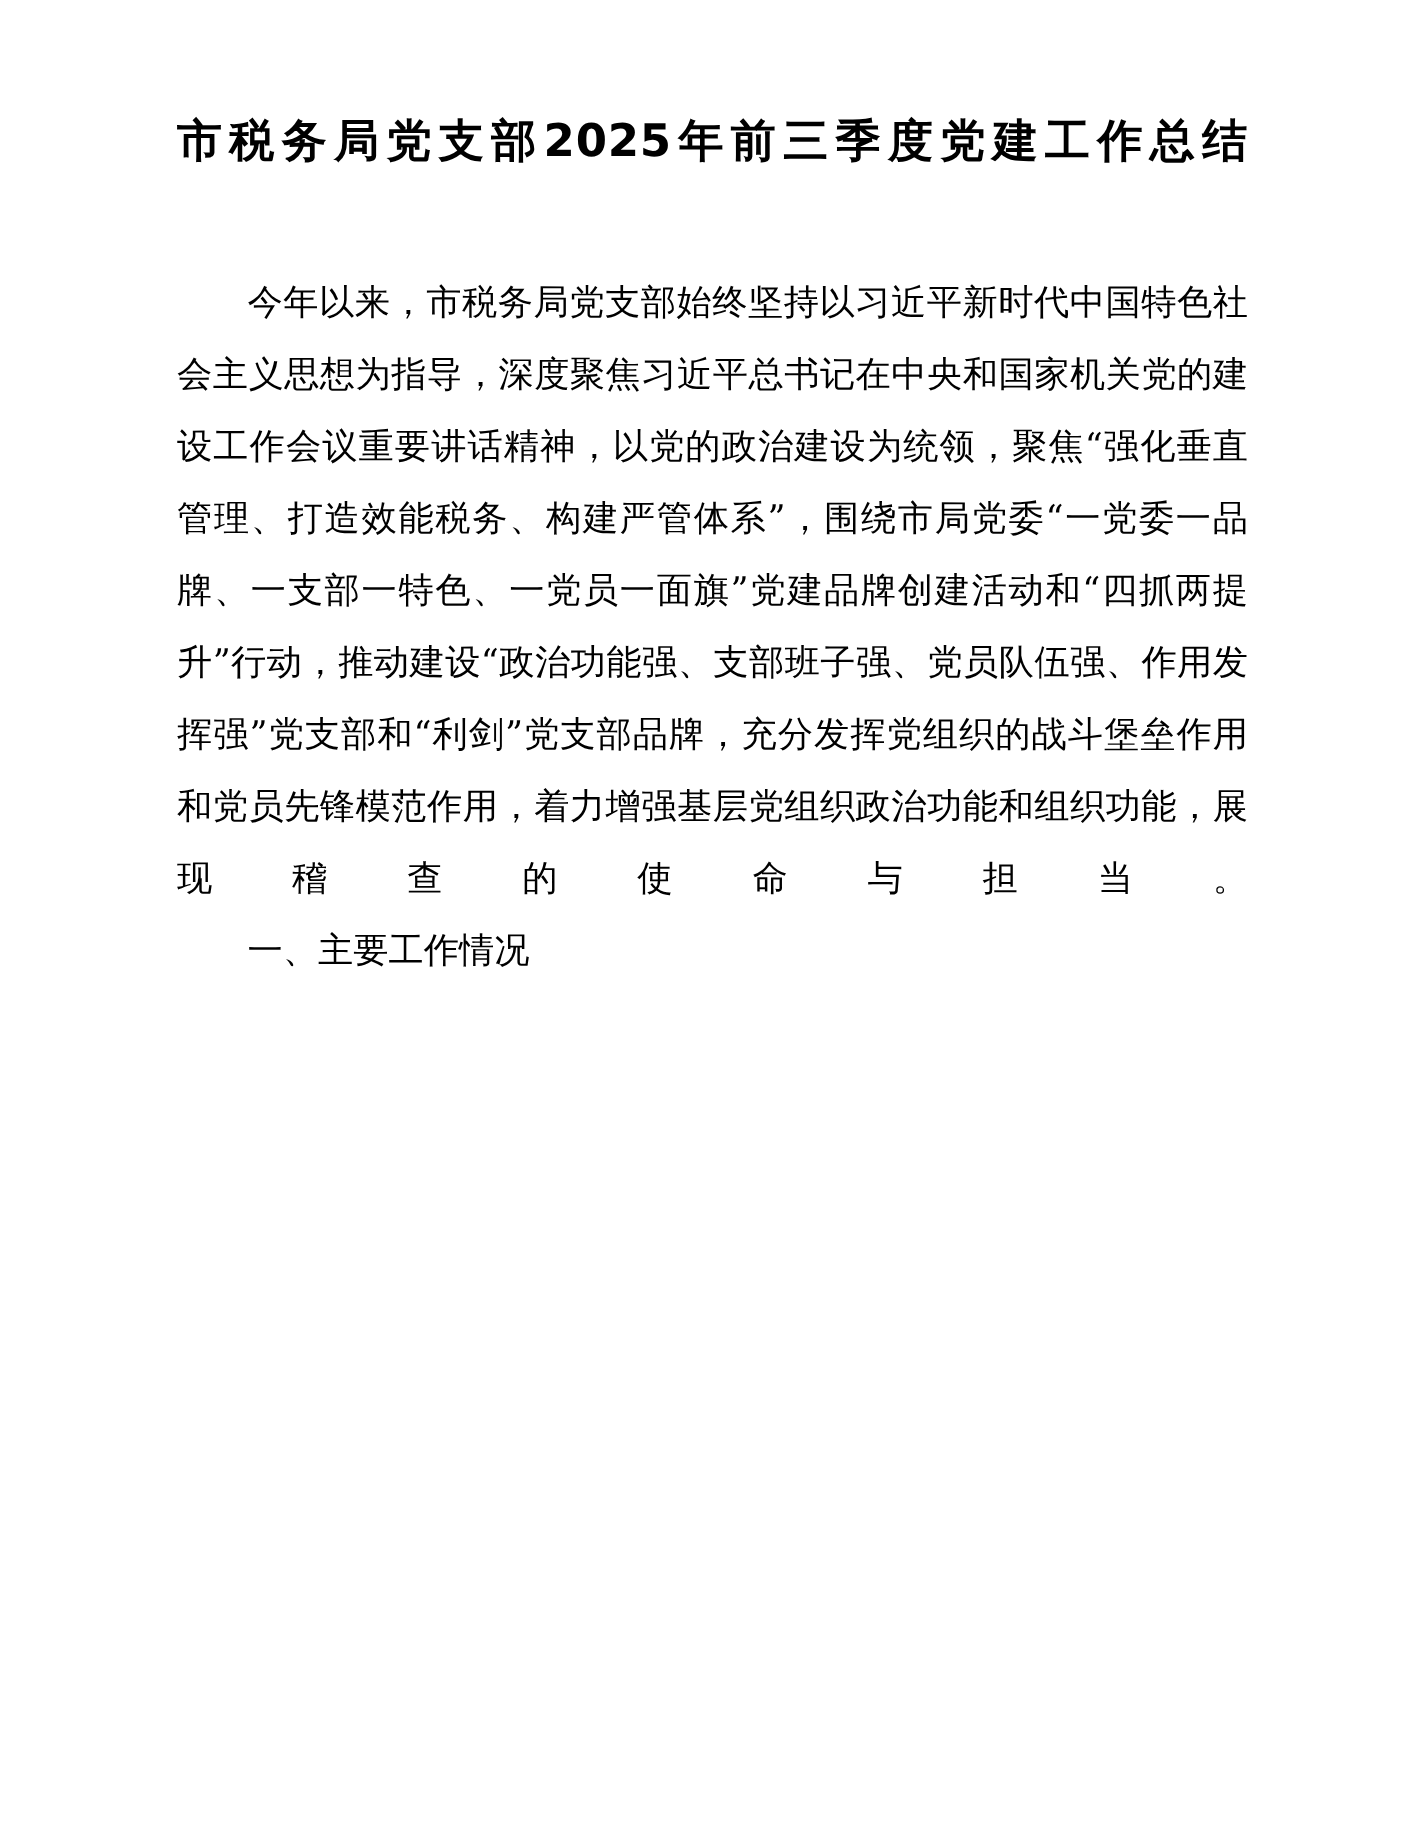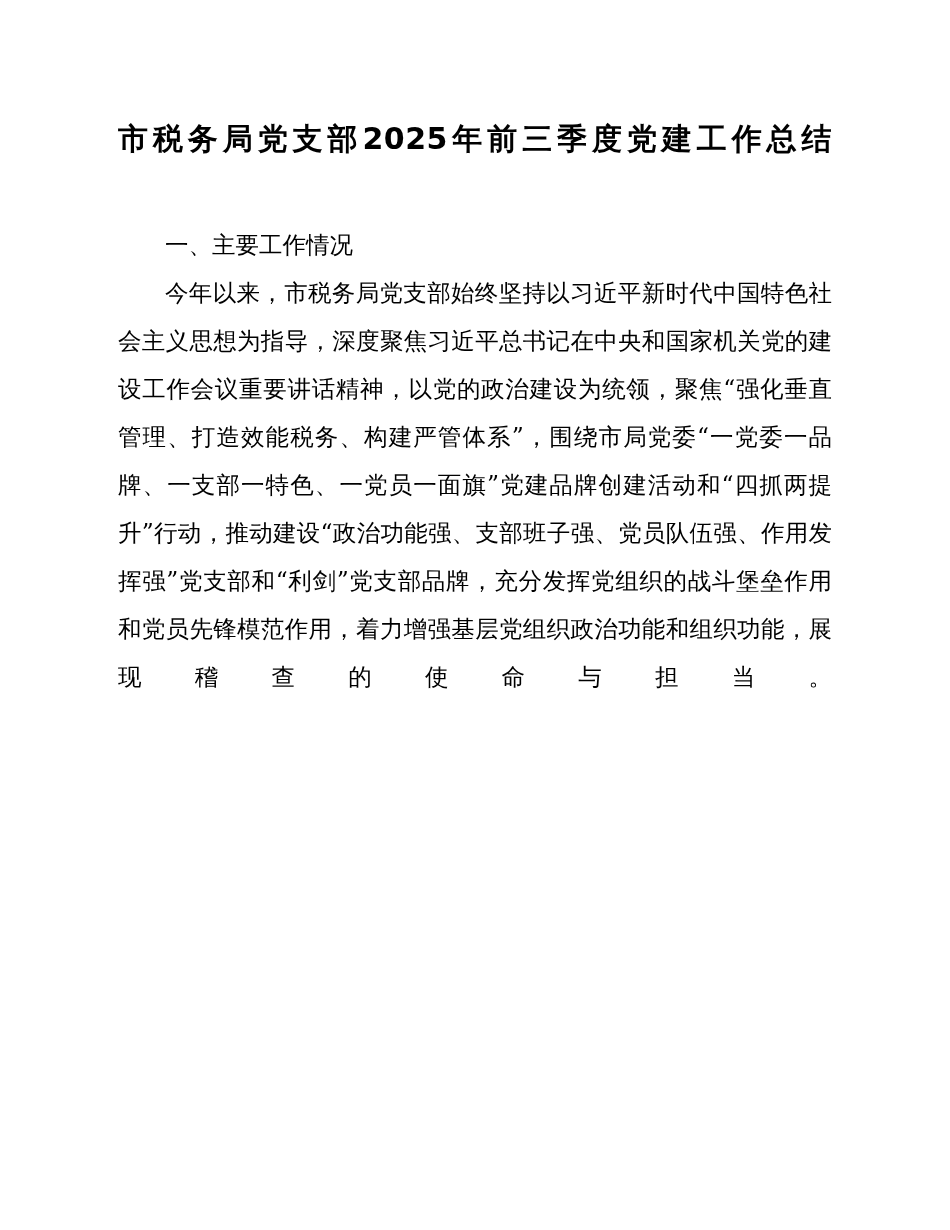--- a/index.html
+++ b/index.html
@@ -11,21 +11,21 @@
     width: 950px;
     height: 1230px;
     font-family: "DejaVu Serif", serif;
     color: #000000;
     overflow: hidden;
   }
   .page {
     width: 950px;
     height: 1230px;
     box-sizing: border-box;
-    padding: 117px 118px 0 118px;
+    padding: 73px 118px 0 118px;
     background: #ffffff;
   }
   .doc-title {
     font-family: "DejaVu Sans", sans-serif;
     font-weight: bold;
     font-size: 30px;
     line-height: 44px;
     text-align: justify;
     text-align-last: justify;
     letter-spacing: 0.5px;
@@ -51,17 +51,17 @@
   .para + .para {
     margin-top: 0;
   }
 </style>
 </head>
 <body>
 
 <div class="page">
   <h1 class="doc-title">市税务局党支部2025年前三季度党建工作总结</h1>
 
+  <p class="para indent">今年以来，市税务局党支部始终坚持以习近平新时代中国特色社会主义思想为指导，深度聚焦习近平总书记在中央和国家机关党的建设工作会议重要讲话精神，以党的政治建设为统领，聚焦“强化垂直管理、打造效能税务、构建严管体系”，围绕市局党委“一党委一品牌、一支部一特色、一党员一面旗”党建品牌创建活动和“四抓两提升”行动，推动建设“政治功能强、支部班子强、党员队伍强、作用发挥强”党支部和“利剑”党支部品牌，充分发挥党组织的战斗堡垒作用和党员先锋模范作用，着力增强基层党组织政治功能和组织功能，展现稽查的使命与担当。</p>
+
   <p class="para heading">一、主要工作情况</p>
-
-  <p class="para indent">今年以来，市税务局党支部始终坚持以习近平新时代中国特色社会主义思想为指导，深度聚焦习近平总书记在中央和国家机关党的建设工作会议重要讲话精神，以党的政治建设为统领，聚焦“强化垂直管理、打造效能税务、构建严管体系”，围绕市局党委“一党委一品牌、一支部一特色、一党员一面旗”党建品牌创建活动和“四抓两提升”行动，推动建设“政治功能强、支部班子强、党员队伍强、作用发挥强”党支部和“利剑”党支部品牌，充分发挥党组织的战斗堡垒作用和党员先锋模范作用，着力增强基层党组织政治功能和组织功能，展现稽查的使命与担当。</p>
 
 </div>
 
 </body></html>

